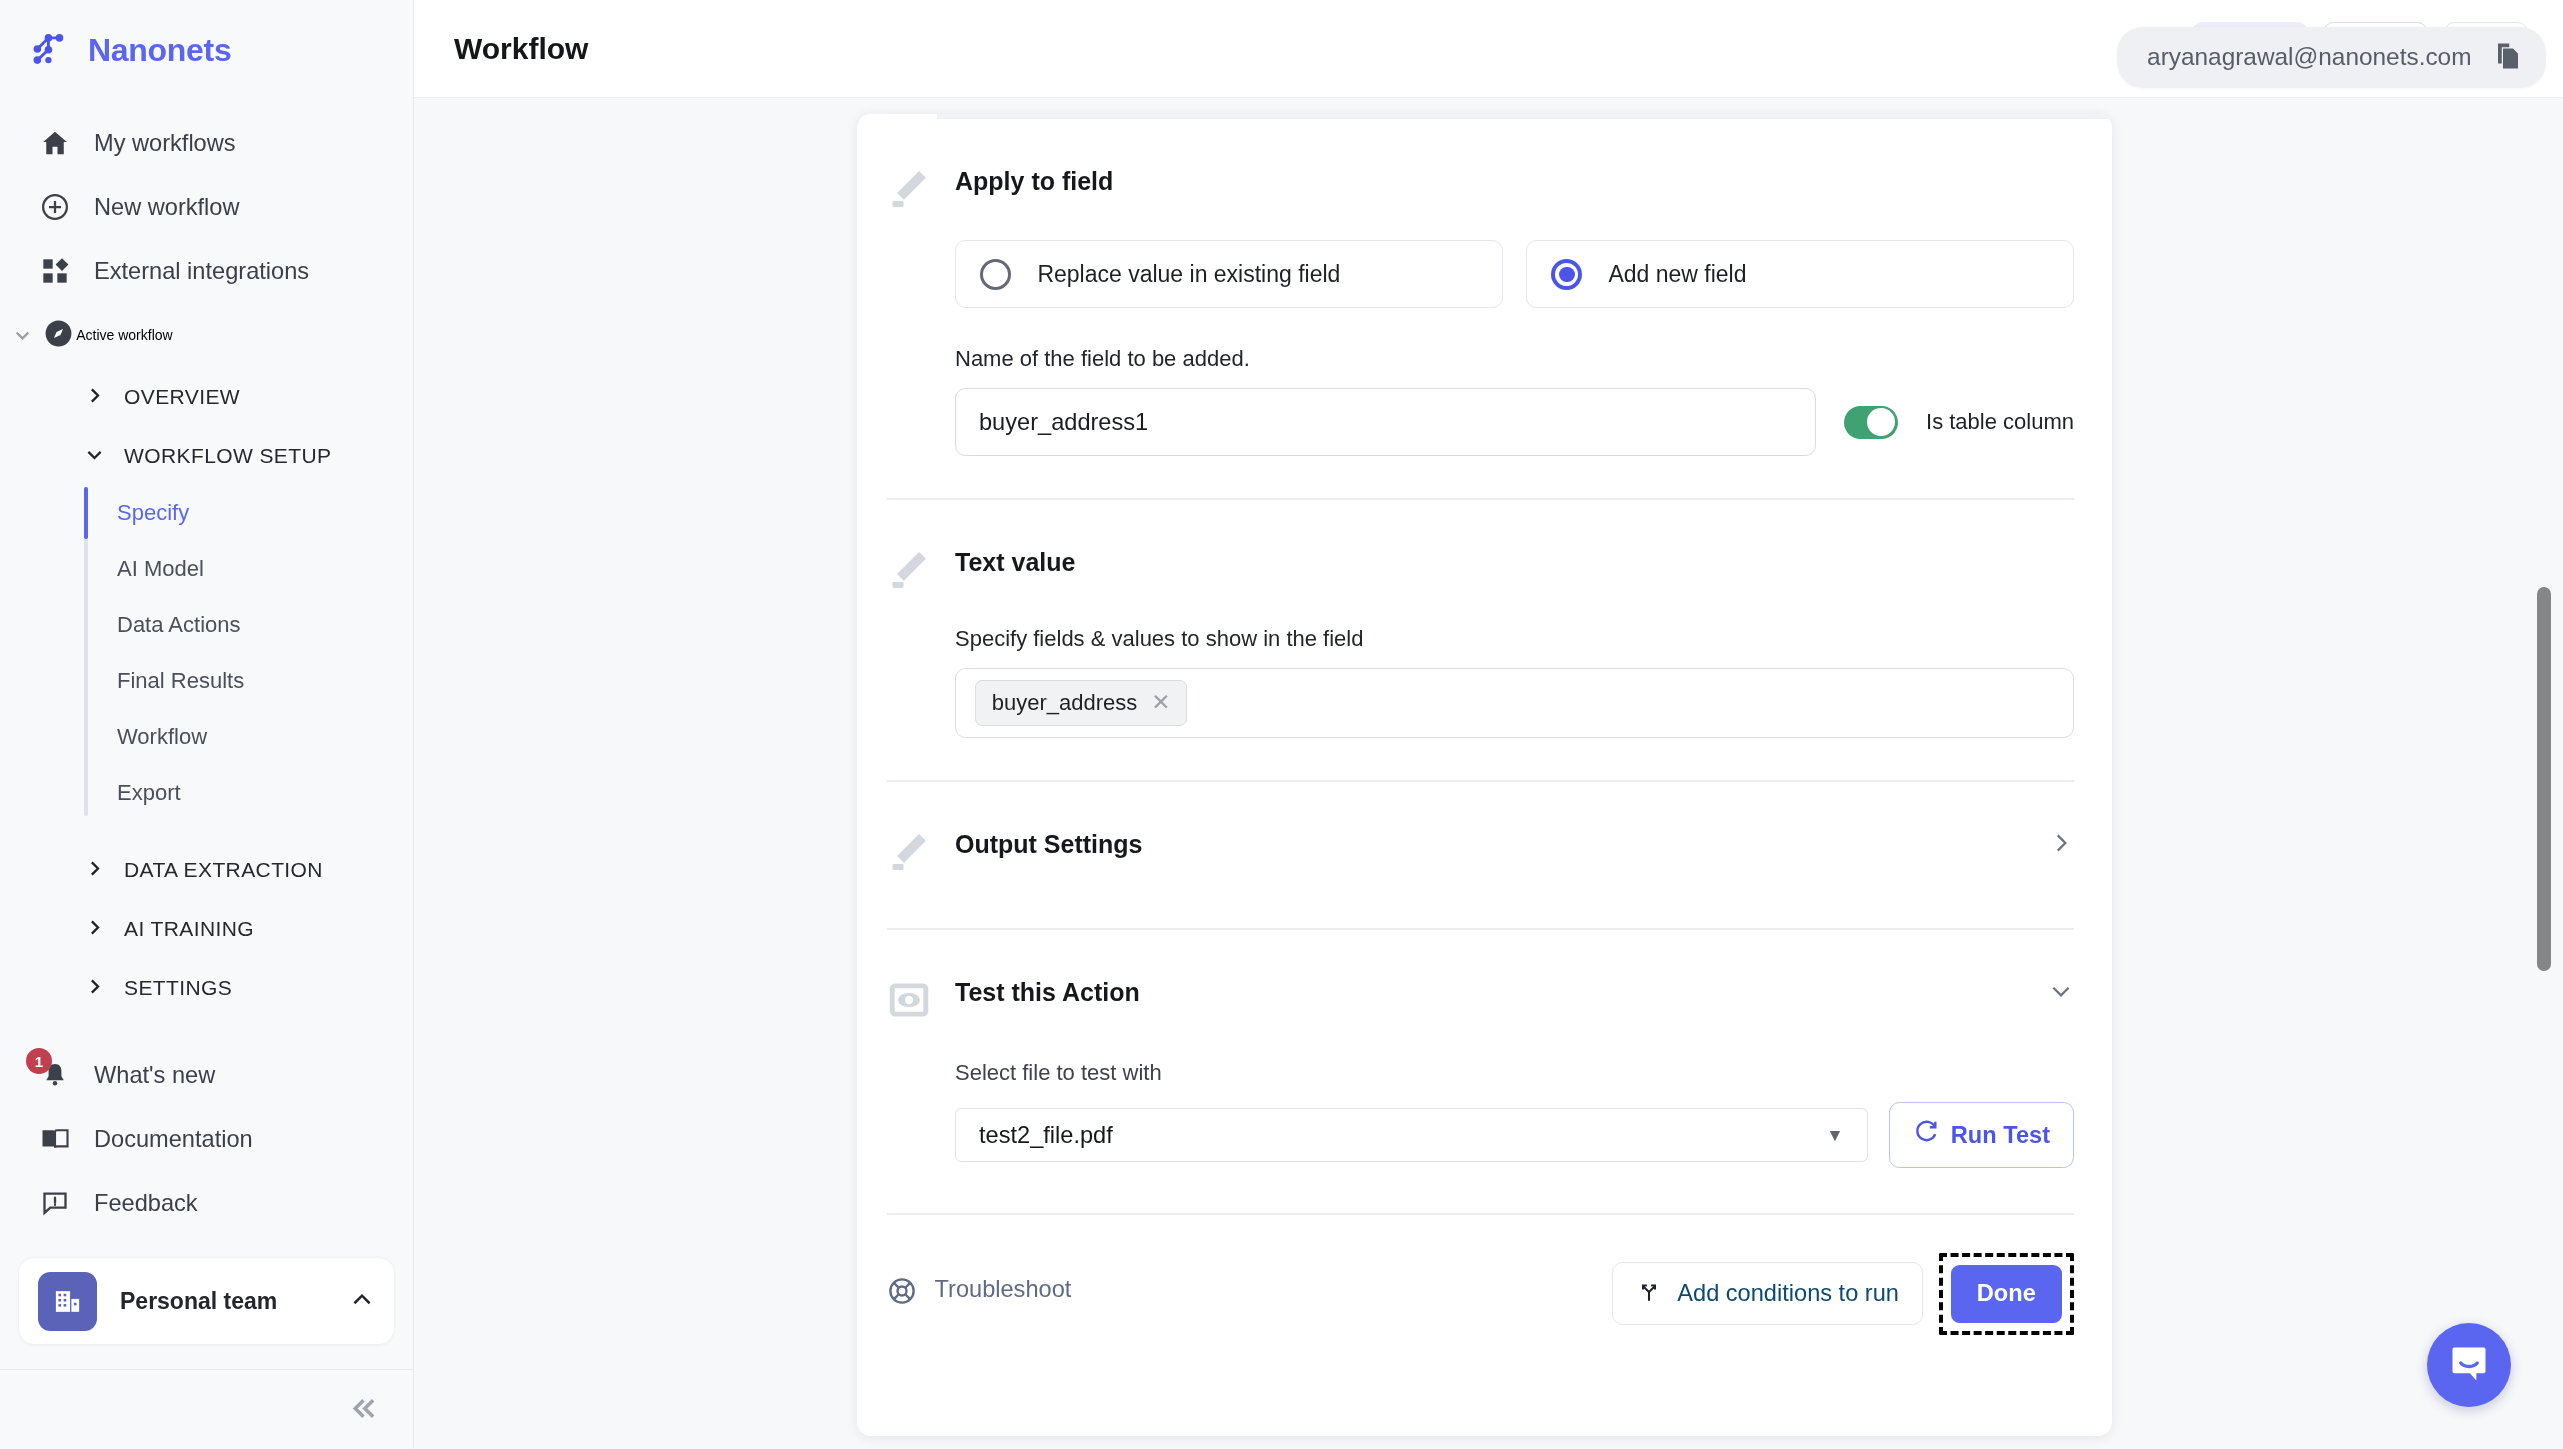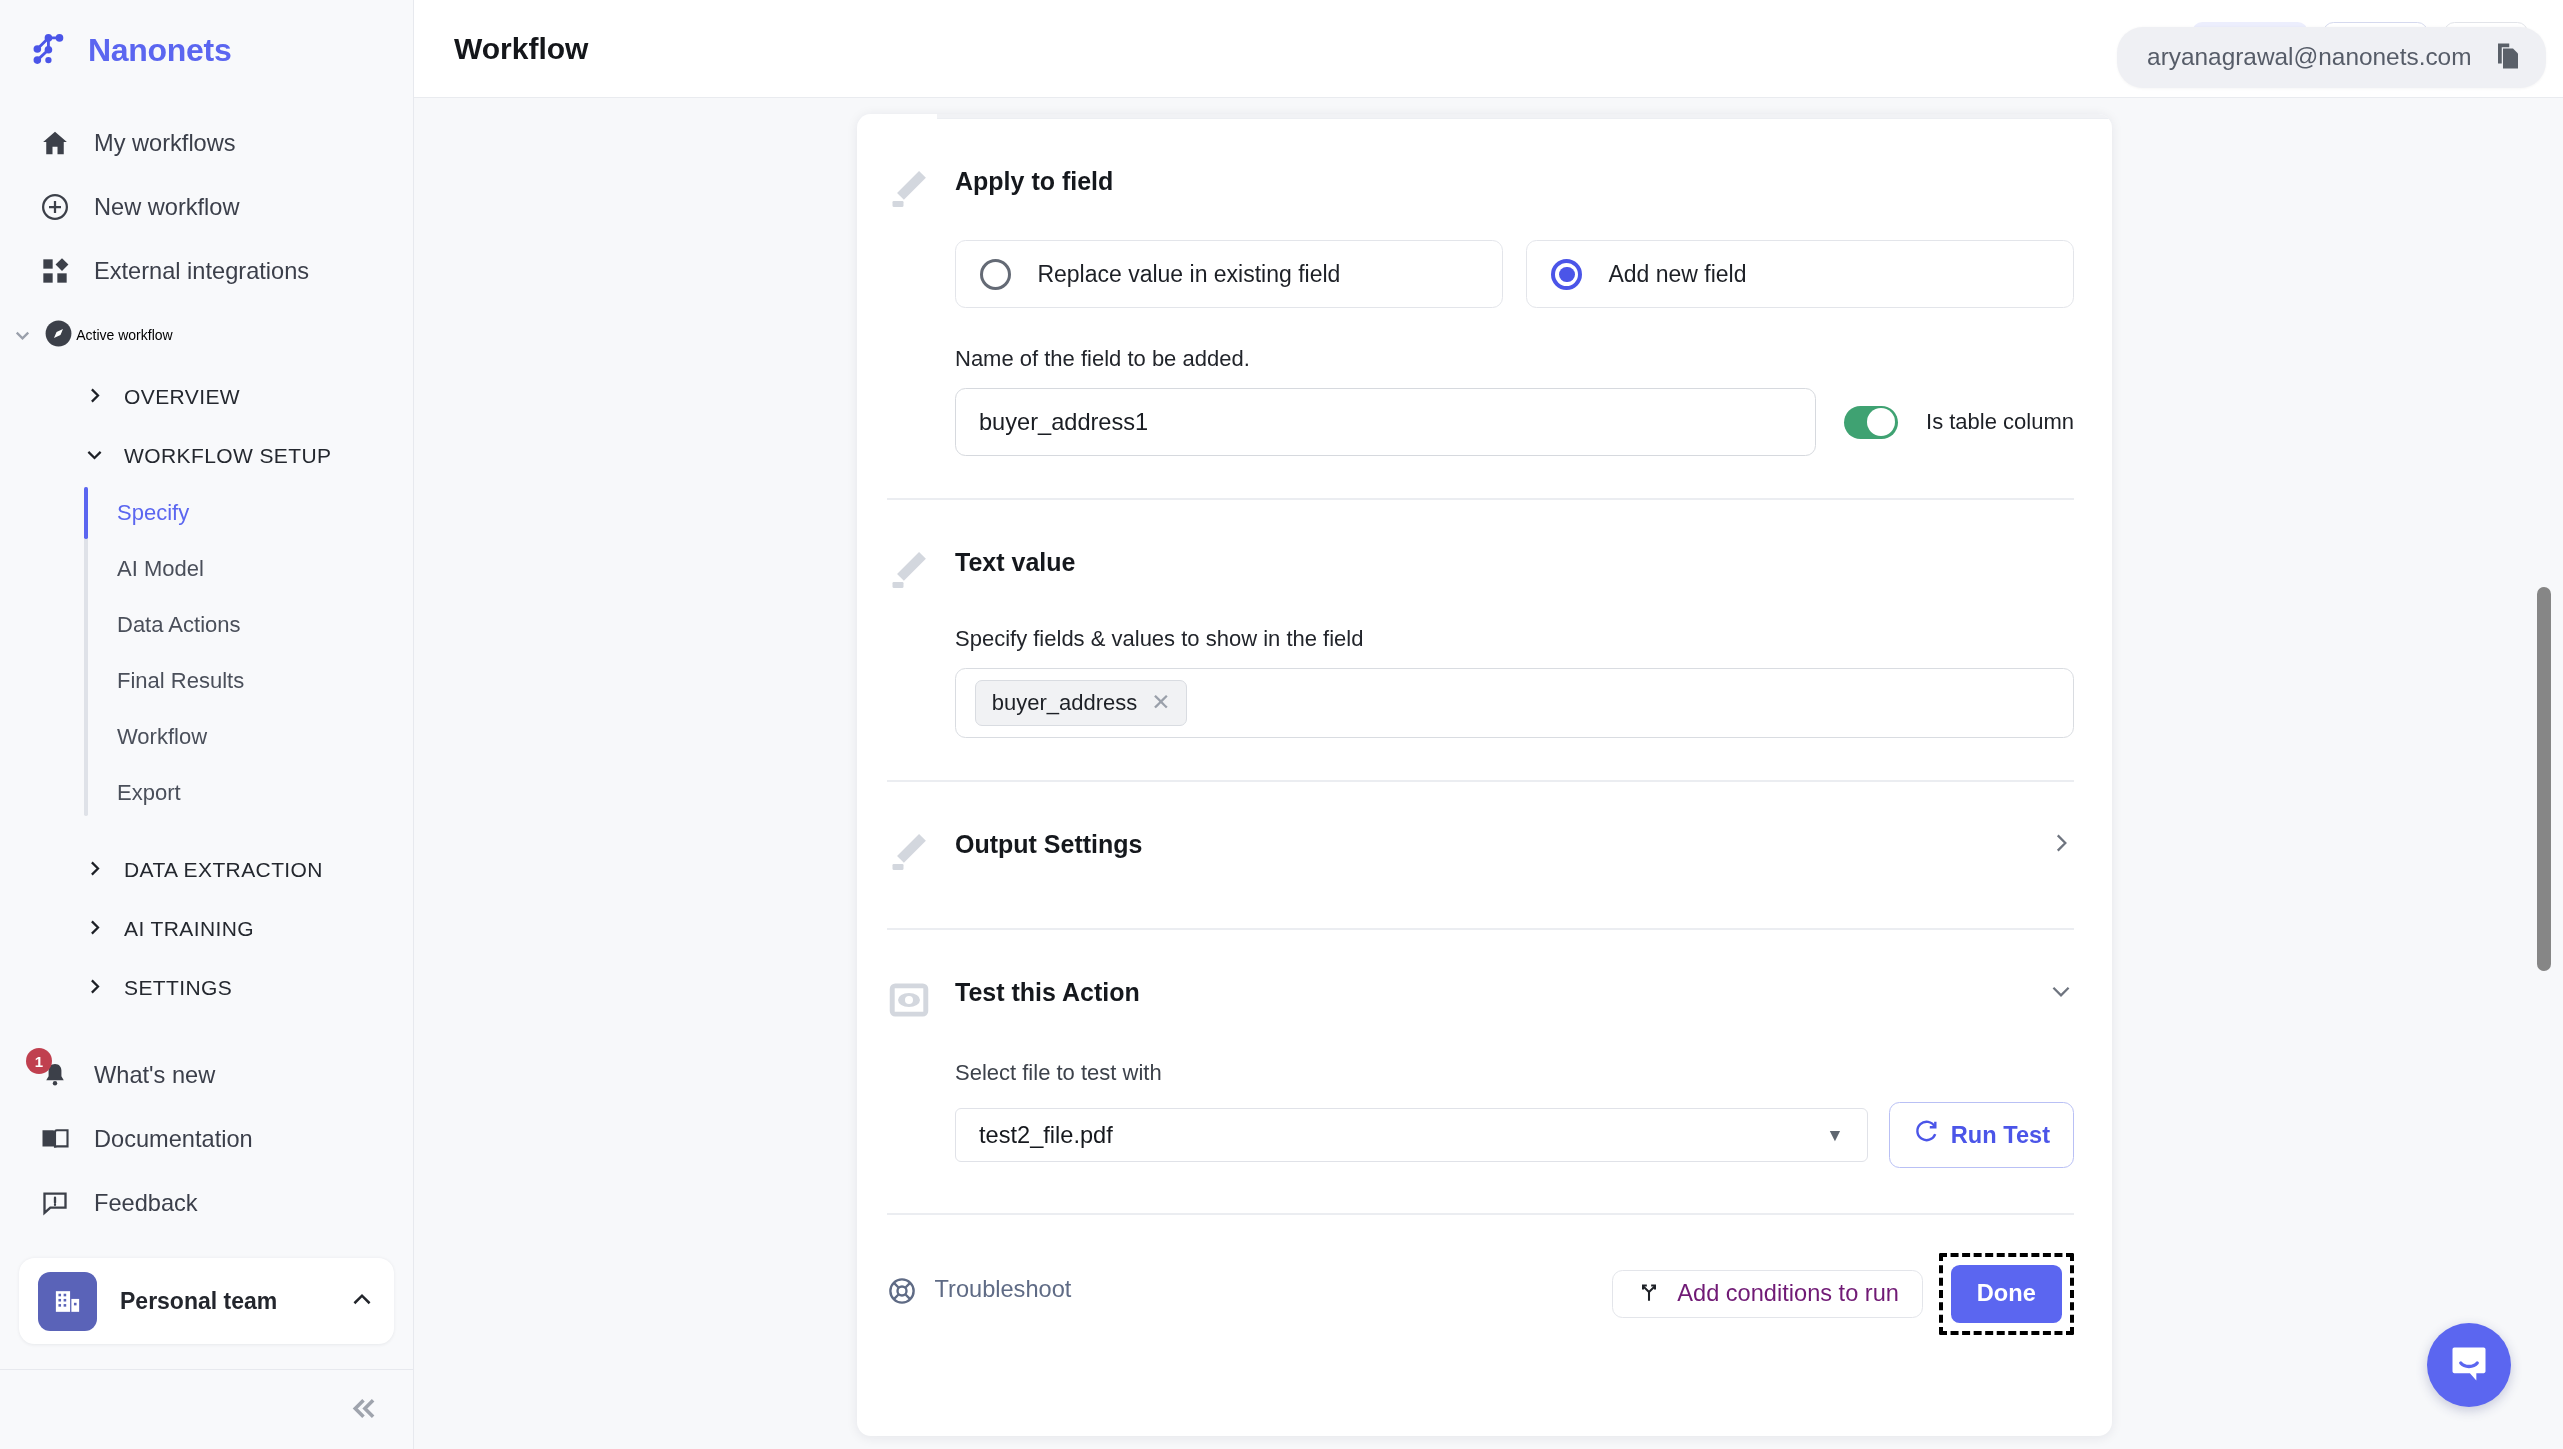--- a/index.html
+++ b/index.html
@@ -170,23 +170,23 @@
     display: flex; align-items: center; gap: 12.2px; padding: 0 23px;
     color: #4b55e8; font-size: 23.6px; font-weight: 700; cursor: pointer;
   }
 
   .footer-row {
     display: flex; align-items: center; padding: 38px 38px 0 30px;
   }
   .trouble { display: flex; gap: 17.5px; color: #5f6b85; font-size: 23.6px; cursor: pointer; }
   .footer-right { margin-left: auto; display: flex; align-items: center; gap: 0px; position: relative; }
   .cond-btn {
-    height: 48px; border: 1.7px solid #e3e5ea; border-radius: 10.5px; background:#fff;
+    height: 63px; border: 1.7px solid #e3e5ea; border-radius: 10.5px; background:#fff;
     display: flex; align-items: center; gap: 15.7px; padding: 0 23px;
-    font-size: 23.6px; color: #701a75; cursor: pointer; margin-right: 15.7px;
+    font-size: 23.6px; color: #0c4a6e; cursor: pointer; margin-right: 15.7px;
   }
   .done-wrap { position: relative; padding: 12.2px; }
   .done-wrap:before {
     content:""; position: absolute; inset: 0;
     border: 4.4px dashed #000; border-radius: 1.7px; pointer-events: none;
   }
   .done-btn {
     height: 58px; background: #5b66f0; color: #fff; border: none; border-radius: 8.7px;
     font-size: 23.6px; font-weight: 700; padding: 0 26px; cursor: pointer;
     font-family: "Liberation Sans", sans-serif;

